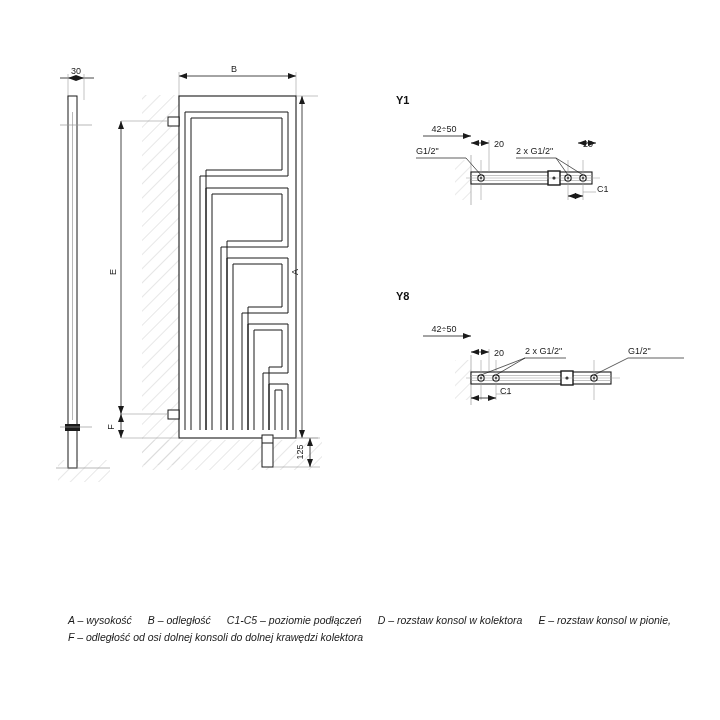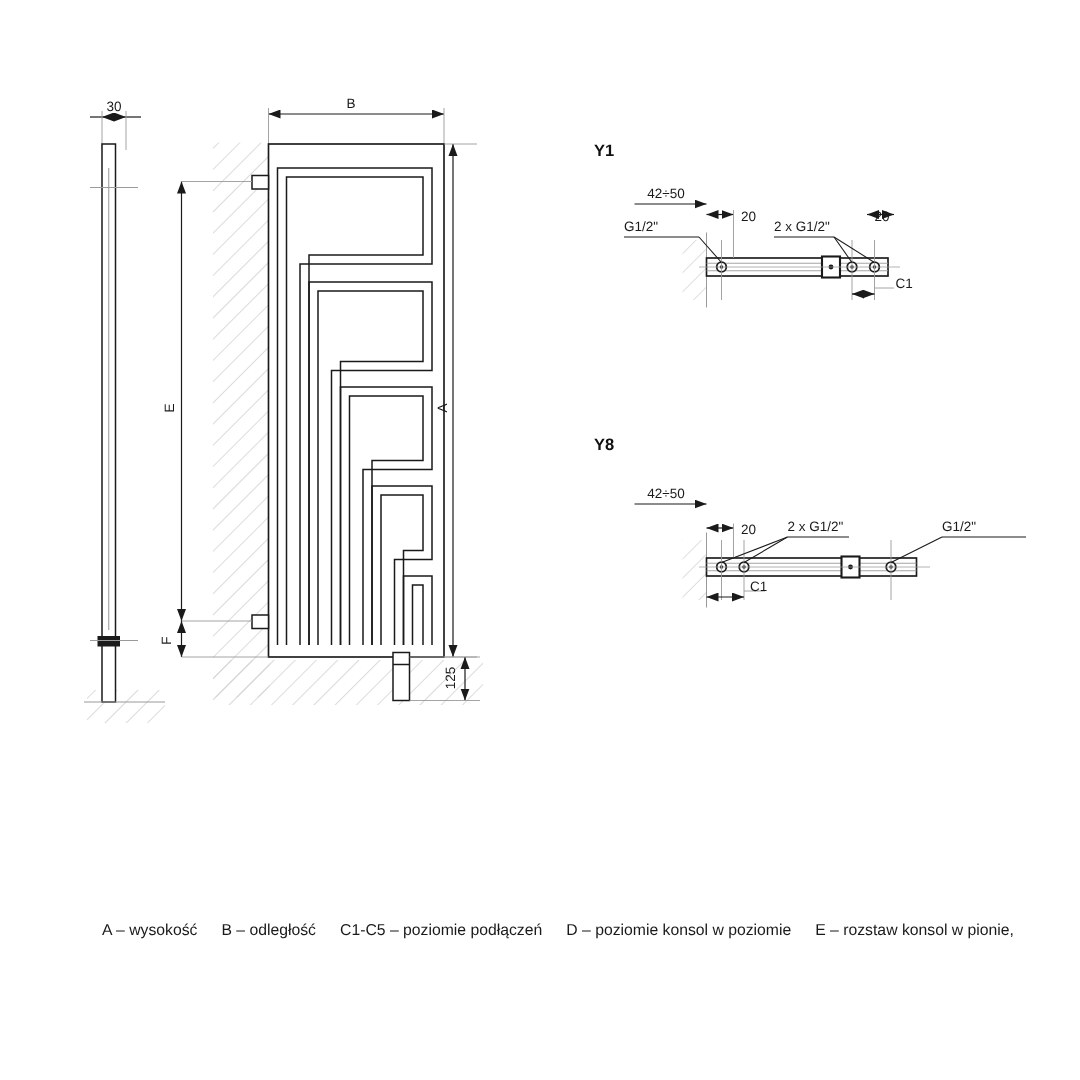--- a/index.html
+++ b/index.html
@@ -5,21 +5,21 @@
 <style>
   html,body{margin:0;padding:0;background:#ffffff;}
   body{width:720px;height:720px;position:relative;overflow:hidden;
        font-family:"Liberation Sans","DejaVu Sans",sans-serif;color:#1a1a1a;}
   .sheet{position:absolute;left:0;top:0;width:720px;height:720px;}
   svg{display:block;}
   .dimtxt{font-family:"Liberation Sans","DejaVu Sans",sans-serif;font-size:9px;fill:#1a1a1a;}
   .viewtitle{font-family:"Liberation Sans","DejaVu Sans",sans-serif;font-size:11px;font-weight:bold;fill:#111;}
   .legend{position:absolute;left:68px;top:612px;width:620px;}
   .legend-line{font-size:10.5px;line-height:17px;color:#1a1a1a;white-space:nowrap;}
-  .legend-line span{display:inline-block;}
+  .legend-line span{display:inline-block;font-style:italic;}
   .gap{display:inline-block;width:16px;}
 </style>
 </head>
 <body>
 
 <div class="sheet">
 <svg width="720" height="720" viewBox="0 0 720 720">
   <defs>
     <marker id="arrIn" markerWidth="9" markerHeight="9" refX="8" refY="3" orient="auto" markerUnits="userSpaceOnUse">
       <path d="M0,0 L8,3 L0,6 z" fill="#1a1a1a"></path>
@@ -246,15 +246,18 @@
       <line x1="471" y1="398" x2="496" y2="398" stroke="#1a1a1a" stroke-width="0.8" marker-start="url(#arrOut)" marker-end="url(#arrIn)"></line>
       <line x1="496" y1="394" x2="510" y2="394" stroke="#9a9a9a" stroke-width="0.6"></line>
       <text class="dimtxt" x="500" y="394">C1</text>
     </g>
   </g>
 </svg>
 </div>
 
 <div class="legend">
   <div class="legend-line">
-    <span>A – wysokość</span><span class="gap"></span><span>B – odległość</span><span class="gap"></span><span>C1-C5 – poziomie podłączeń</span><span class="gap"></span><span>D – poziomie konsol w poziomie</span><span class="gap"></span><span>E – rozstaw konsol w pionie,</span>
+    <span>A – wysokość</span><span class="gap"></span><span>B – odległość</span><span class="gap"></span><span>C1-C5 – poziomie podłączeń</span><span class="gap"></span><span>D – rozstaw konsol w kolektora</span><span class="gap"></span><span>E – rozstaw konsol w pionie,</span>
+  </div>
+  <div class="legend-line">
+    <span>F – odległość od osi dolnej konsoli do dolnej krawędzi kolektora</span>
   </div>
 </div>
 
 </body></html>

